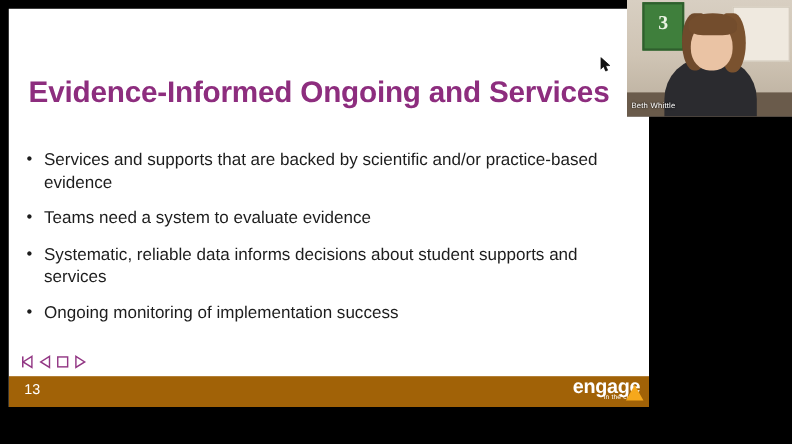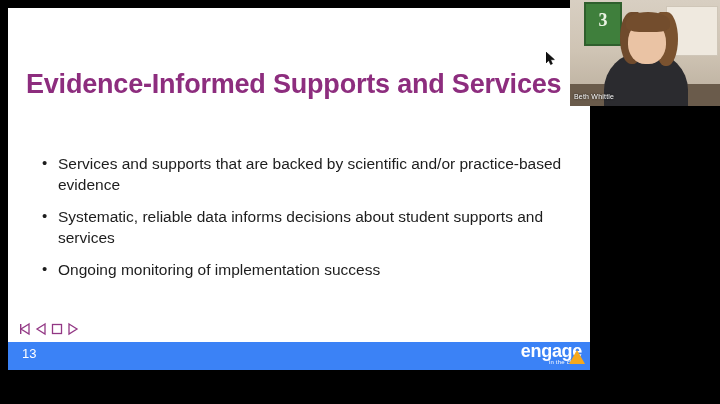--- a/index.html
+++ b/index.html
@@ -48,21 +48,21 @@
     color: #8d2d7e;
     letter-spacing: -0.2px;
     line-height: 1.1;
     white-space: nowrap;
   }
   .bullets {
     position: absolute;
     left: 14px;
     top: 128px;
     width: 556px;
-    margin: 18px;
+    margin: 0;
     padding: 0;
     list-style: none;
     color: #222222;
   }
   .bullets li {
     position: relative;
     padding-left: 18px;
     margin-bottom: 12px;
     font-size: 15.5px;
     line-height: 1.33;
@@ -77,21 +77,21 @@
     color: #1d1d1d;
   }
 
   
   .slide-footer {
     position: absolute;
     left: 0;
     right: 0;
     bottom: 0;
     height: 28px;
-    background: #3b82f6;
+    background: #a16207;
   }
   .slide-number {
     position: absolute;
     left: 14px;
     top: 4px;
     font-size: 13px;
     color: #ffffff;
     font-weight: normal;
   }
   .brand {
@@ -269,23 +269,24 @@
     height: 14px;
   }
 </style>
 </head>
 <body>
 
 <div class="stage">
 
   <div class="slide">
     <div class="slide-body">
-      <div class="slide-title">Evidence-Informed Supports and Services</div>
+      <div class="slide-title">Evidence-Informed Ongoing and Services</div>
       <ul class="bullets">
         <li>Services and supports that are backed by scientific and/or practice-based evidence</li>
+        <li>Teams need a system to evaluate evidence</li>
         <li>Systematic, reliable data informs decisions about student supports and services</li>
         <li>Ongoing monitoring of implementation success</li>
       </ul>
     </div>
 
     <div class="slide-footer">
       <div class="slide-number">13</div>
       <div class="brand">
         <span class="brand-main">engage</span>
         <span class="brand-sub">in the cloud</span>

